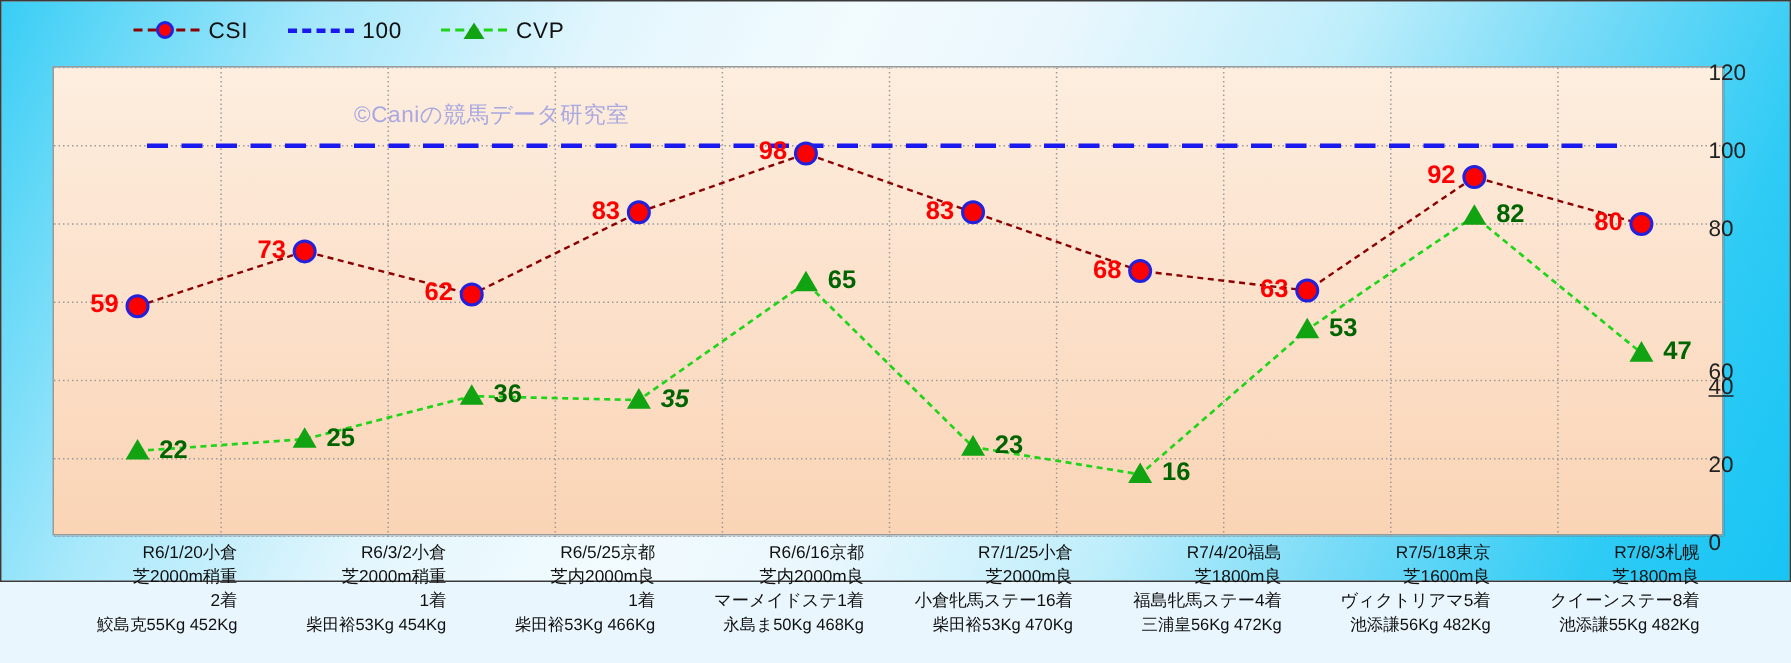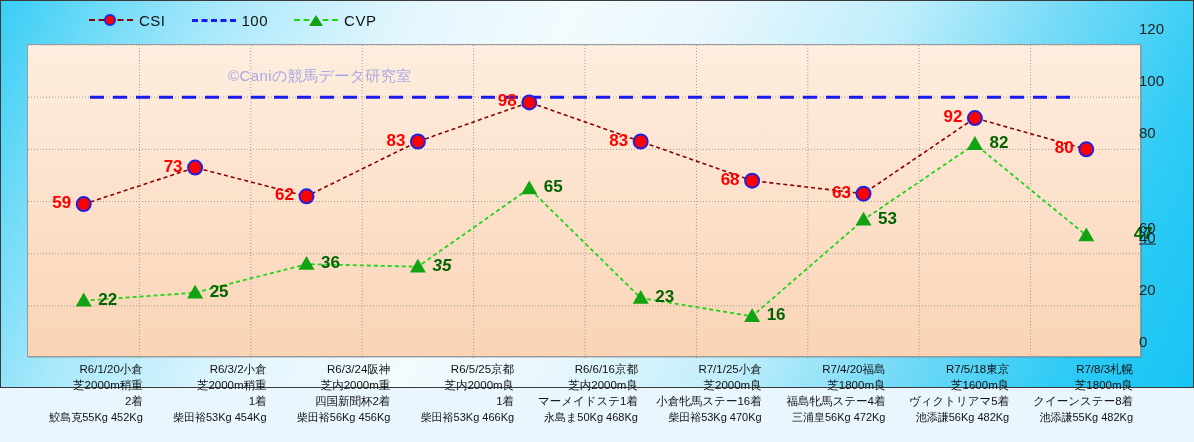--- a/index.html
+++ b/index.html
@@ -42,38 +42,38 @@
   }
   .leg-tri{
     position:absolute;left:15px;top:3px;width:0;height:0;
     border-left:7px solid transparent;border-right:7px solid transparent;
     border-bottom:11px solid #12a312;
   }
   .leg-label{font-size:15px;color:#111;letter-spacing:.5px;}
   
   #plotwrap{position:absolute;left:18px;top:43px;width:1114px;height:313px;}
   #plot{
-    position:absolute;left:8px;top:0;width:1114px;height:313px;
+    position:absolute;left:16px;top:0;width:1114px;height:313px;
     background:linear-gradient(180deg,#fdeedf 0%,#fce2cd 45%,#fad4b5 100%);
     border:1px solid #9a9a9a;box-sizing:border-box;
     box-shadow:1px 1px 0 rgba(0,0,0,.12);
   }
   #gridsvg,#datasvg{position:absolute;left:0;top:0;width:1114px;height:313px;}
   #watermark{
     position:absolute;left:200px;top:22px;
     font-size:15px;color:#a9a8e0;white-space:nowrap;letter-spacing:.4px;
   }
   .vlabel{
     position:absolute;font-size:17px;font-weight:bold;
     transform:translate(-50%,-50%);white-space:nowrap;
   }
   .vlabel.csi{color:#ff0000;}
   .vlabel.cvp{color:#006400;}
   
-  #yaxis{position:absolute;left:1138px;top:27px;width:50px;height:313px;text-align:center;}
+  #yaxis{position:absolute;left:1138px;top:48px;width:50px;height:313px;text-align:center;}
   .ytick{
     position:absolute;left:0;font-size:15px;color:#222;
     transform:translateY(-50%);
   }
   
   #xlabels{
     position:absolute;left:18px;top:360px;width:1114px;height:76px;
     display:flex;
   }
   .xcol{
@@ -169,21 +169,21 @@
         <div class="vlabel csi" style="left: 1036.3px; top: 103.333px;">80</div>
         <div class="vlabel cvp" style="left: 79.7px; top: 254.617px;">22</div>
         <div class="vlabel cvp" style="left: 191.1px; top: 246.792px; text-align: center;">25</div>
         <div class="vlabel cvp" style="left: 302.5px; top: 218.1px;">36</div>
         <div class="vlabel cvp" style="left: 413.9px; top: 220.708px; font-style: italic;">35</div>
         <div class="vlabel cvp" style="left: 525.3px; top: 142.458px;">65</div>
         <div class="vlabel cvp" style="left: 636.7px; top: 252.008px;">23</div>
         <div class="vlabel cvp" style="left: 748.1px; top: 270.267px;">16</div>
         <div class="vlabel cvp" style="left: 859.5px; top: 173.758px;">53</div>
         <div class="vlabel cvp" style="left: 970.9px; top: 98.1167px;">82</div>
-        <div class="vlabel cvp" style="left: 1082.3px; top: 189.408px; margin-left: 33px;">47</div>
+        <div class="vlabel cvp" style="left: 1082.3px; top: 189.408px;">47</div>
       </div>
   </div>
 
   <div id="yaxis">
       <div class="ytick" style="top: 0px;">120</div>
       <div class="ytick" style="top: 52.1667px;">100</div>
       <div class="ytick" style="top: 104.333px;">80</div>
       <div class="ytick" style="top: 156.5px; margin-top: 42px;">60</div>
       <div class="ytick" style="top: 208.667px; text-decoration: underline;">40</div>
       <div class="ytick" style="top: 260.833px;">20</div>
@@ -197,26 +197,20 @@
         <span class="ln">2着</span>
         <span class="ln ln4">鮫島克55Kg 452Kg</span>
       </div>
       <div class="xcol">
         <span class="ln">R6/3/2小倉</span>
         <span class="ln">芝2000m稍重</span>
         <span class="ln">1着</span>
         <span class="ln ln4">柴田裕53Kg 454Kg</span>
       </div>
       <div class="xcol">
-        <span class="ln">R6/3/24阪神</span>
-        <span class="ln">芝内2000m重</span>
-        <span class="ln">四国新聞杯2着</span>
-        <span class="ln ln4">柴田裕56Kg 456Kg</span>
-      </div>
-      <div class="xcol">
         <span class="ln">R6/5/25京都</span>
         <span class="ln">芝内2000m良</span>
         <span class="ln">1着</span>
         <span class="ln ln4">柴田裕53Kg 466Kg</span>
       </div>
       <div class="xcol">
         <span class="ln">R6/6/16京都</span>
         <span class="ln">芝内2000m良</span>
         <span class="ln">マーメイドステ1着</span>
         <span class="ln ln4">永島ま50Kg 468Kg</span>

